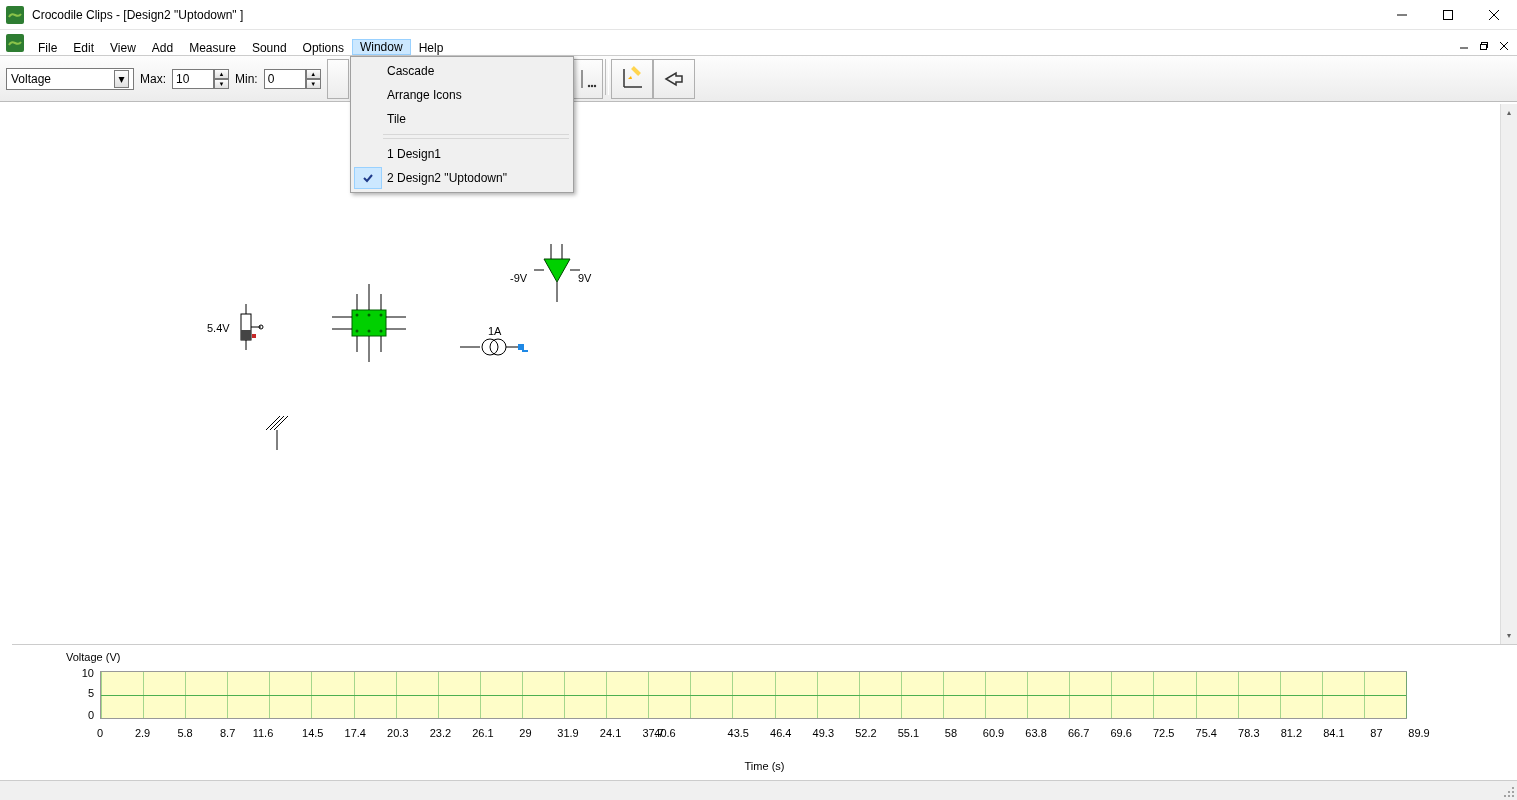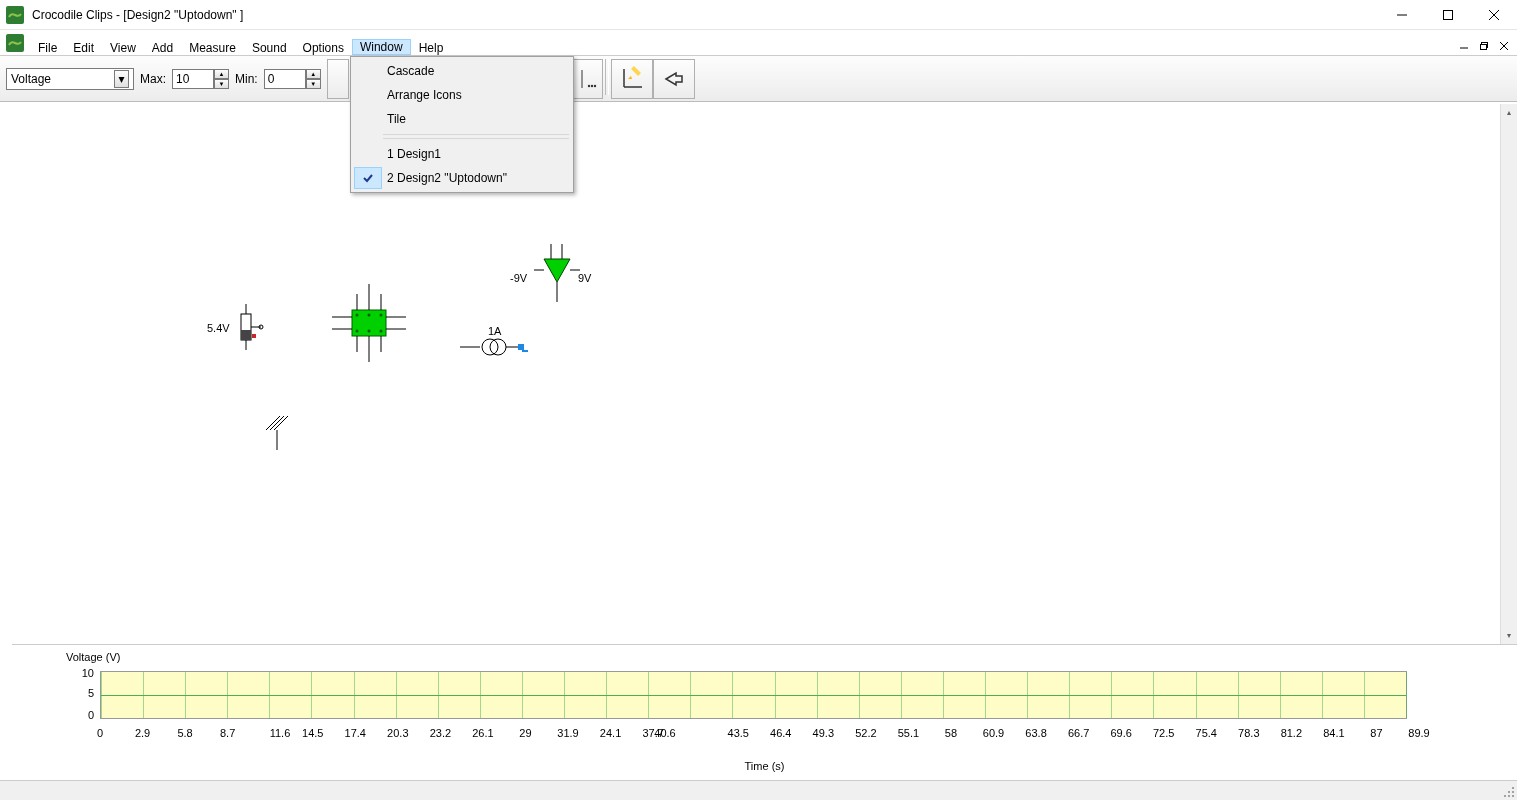--- a/index.html
+++ b/index.html
@@ -360,21 +360,21 @@
     </div>
   </div>
 
   <div id="xticks"></div>
 
   <div class="graph-xtitle">Time (s)</div>
 <div class="graph-xlabel" style="left: 88px;">0</div>
     <div class="graph-xlabel" style="left: 130.548px;">2.9</div>
     <div class="graph-xlabel" style="left: 173.097px;">5.8</div>
     <div class="graph-xlabel" style="left: 215.645px;">8.7</div>
-    <div class="graph-xlabel" style="left: 268px;">11.6</div>
+    <div class="graph-xlabel" style="left: 251px;">11.6</div>
     <div class="graph-xlabel" style="left: 300.742px; text-align: center;">14.5</div>
     <div class="graph-xlabel" style="left: 343.29px;">17.4</div>
     <div class="graph-xlabel" style="left: 385.839px;">20.3</div>
     <div class="graph-xlabel" style="left: 428.387px;">23.2</div>
     <div class="graph-xlabel" style="left: 470.935px;">26.1</div>
     <div class="graph-xlabel" style="left: 513.484px;">29</div>
     <div class="graph-xlabel" style="left: 556.032px;">31.9</div>
     <div class="graph-xlabel" style="left: 598.581px;">24.1</div>
     <div class="graph-xlabel" style="left: 641.129px;">37.7</div>
     <div class="graph-xlabel" style="left: 653px; text-align: right;">40.6</div>

